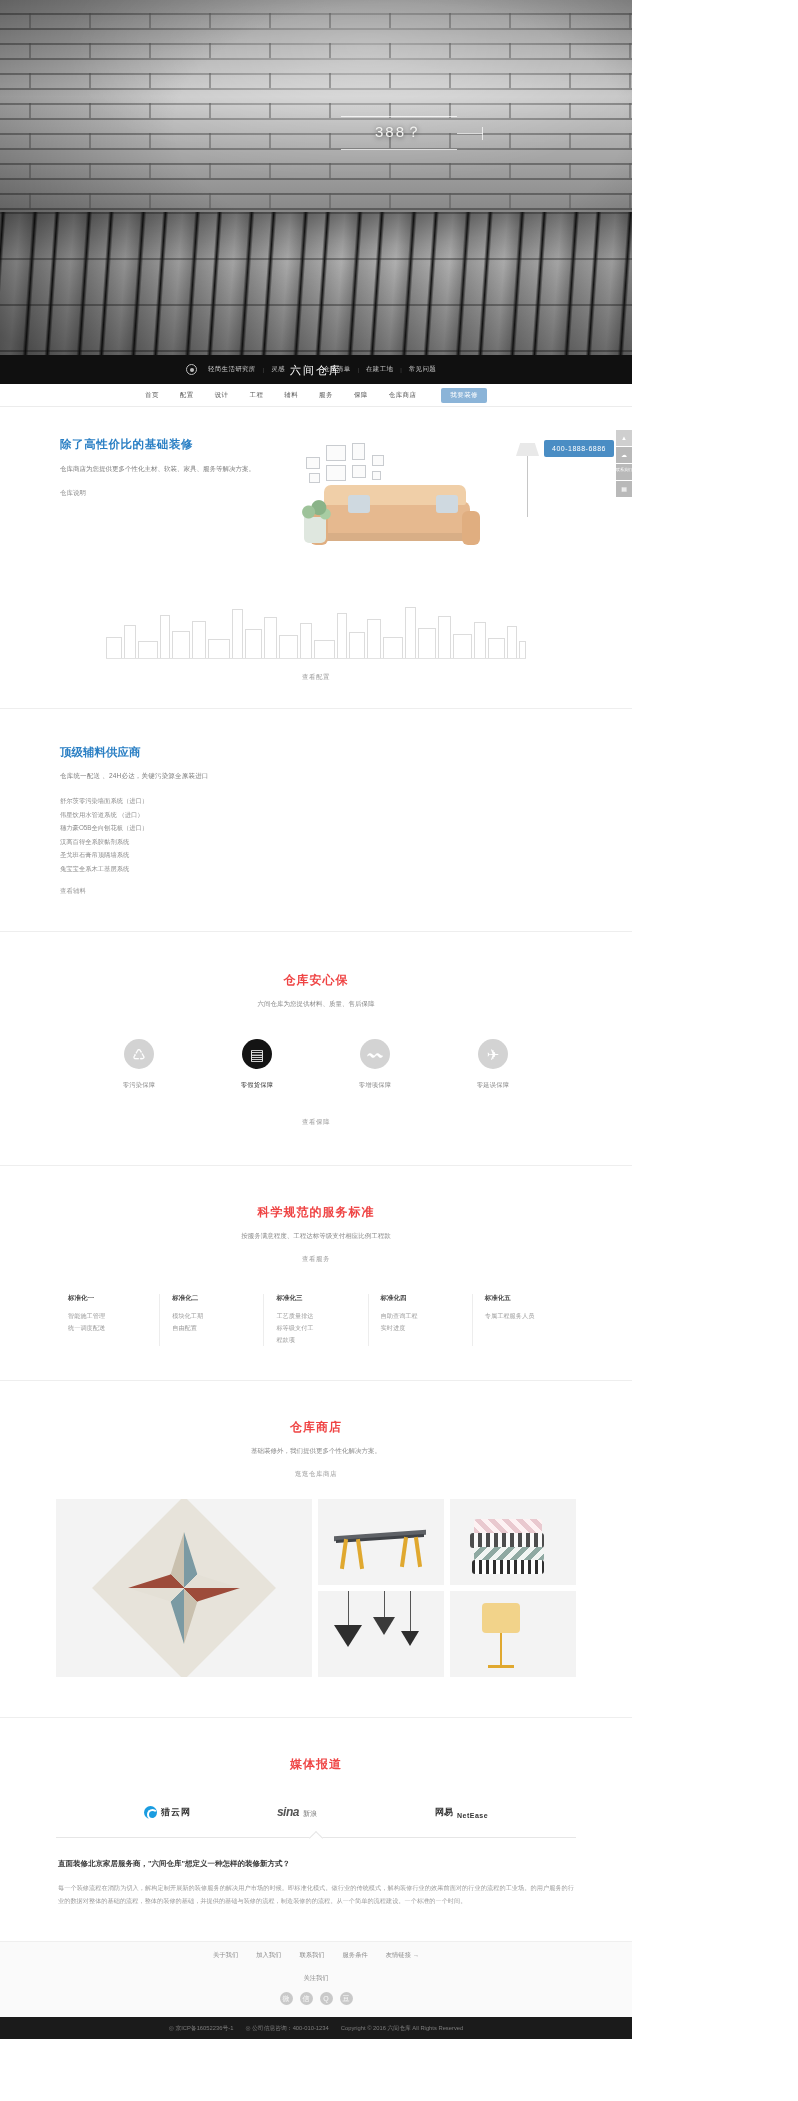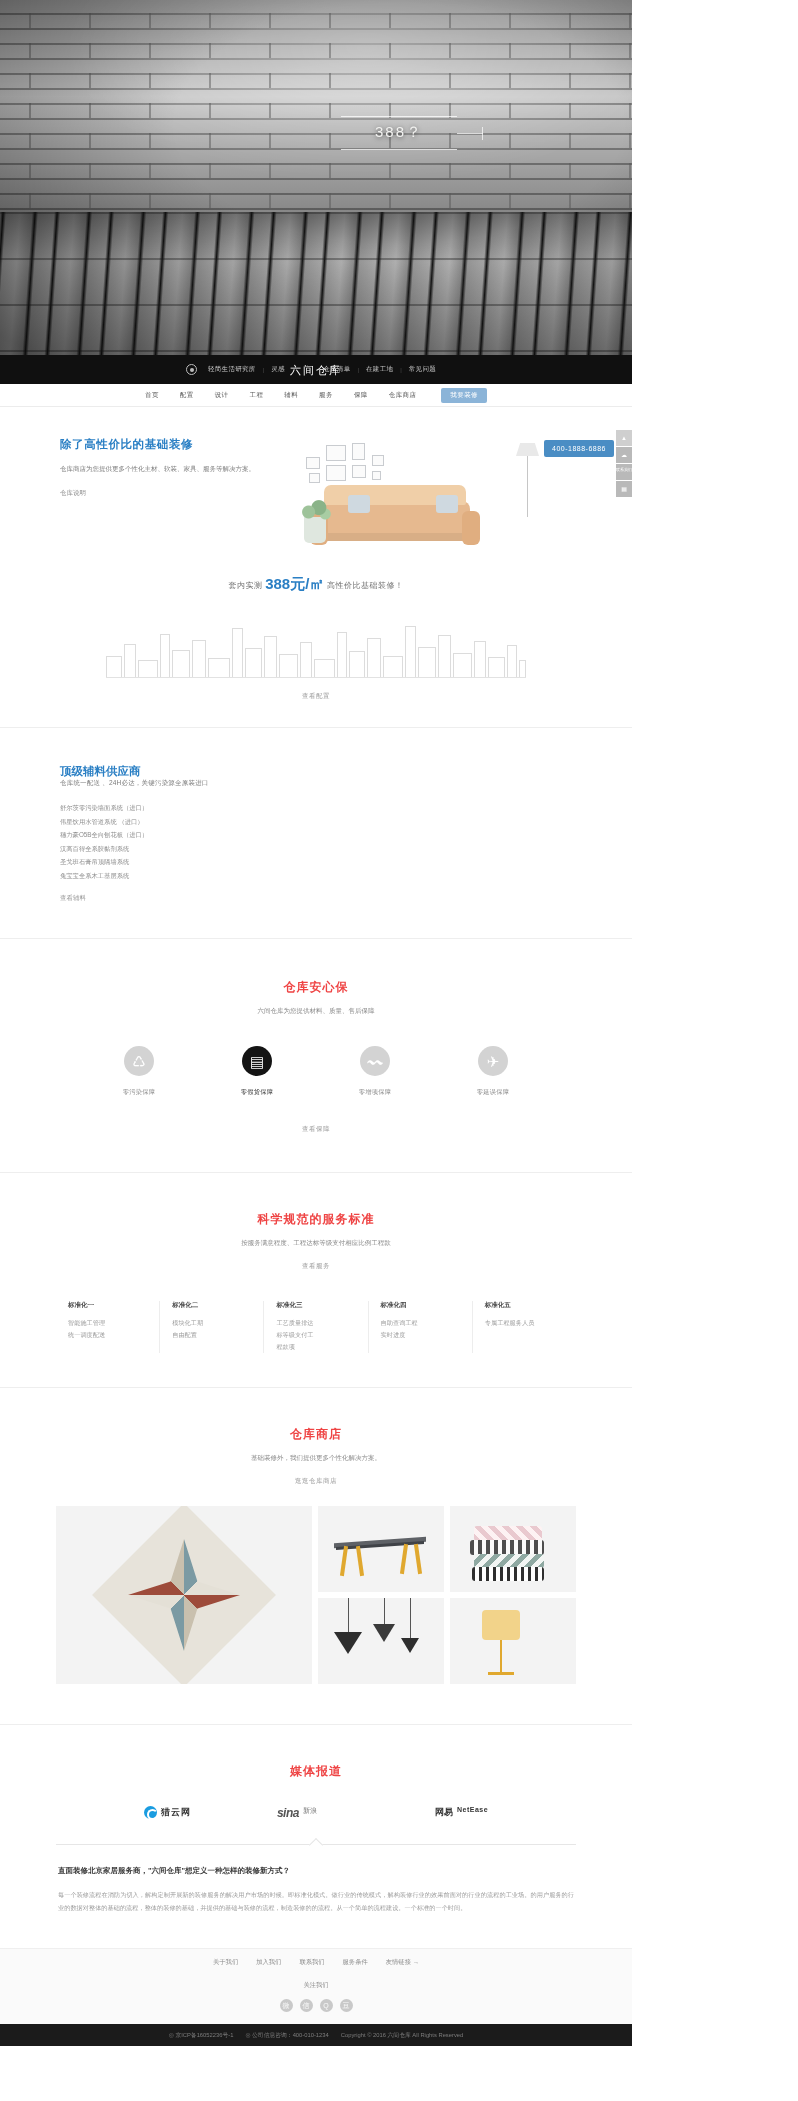--- a/index.html
+++ b/index.html
@@ -185,21 +185,21 @@
     position:absolute; bottom:0; display:block;
     border: 1px solid #dcdcdc; border-bottom: none; background: transparent;
   }
   .skyline .ground{
     position:absolute; left:0; bottom:0; width:100%; height:1px; background:#e2e2e2; border:none;
   }
 
   
   .suppliers { padding: 36px 0 34px 0; display:flex; }
   .sup-left { width: 258px; padding-left: 4px; }
-  .sup-left h2 { color:#2a7fc4; font-size: 11.5px; font-weight:700; }
+  .sup-left h2 { color:#2a7fc4; font-size: 11.5px; font-weight:700; margin-bottom: 12px; }
   .sup-left .sub { font-size: 6.5px; color:#7c7c7c; margin-bottom: 13px; letter-spacing:.2px;}
   .sup-left ul { list-style:none; }
   .sup-left li { font-size: 6.3px; color:#8c8c8c; line-height: 2.15; }
   .sup-left .lnk { display:inline-block; margin-top: 12px; color:#9a9a9a; font-size:6.5px; text-decoration:none;}
   .sup-right { flex:1; text-align:center; }
   .sup-right h3 { font-size: 7.5px; color:#444; font-weight:700; margin-bottom: 16px; letter-spacing:.6px;}
   .cert-grid { display:grid; grid-template-columns: repeat(3, 1fr); gap: 14px 10px; padding: 0 18px; }
   .cert { height: 32px; display:flex; align-items:center; justify-content:center; }
   .cert .badge { width: 29px; height: 29px; border-radius:50%; position:relative; }
   .c1 { background: radial-gradient(circle, #fff 38%, #e8eef6 40%, #fff 52%); border:1px solid #9fb9d8; }
@@ -270,21 +270,21 @@
     width:130px; height:130px; transform: rotate(45deg); background:#e7e3da;
     display:flex; align-items:center; justify-content:center;
   }
   .table-leg{ position:absolute; background:#e0a82f; }
   .lamp-shade{ position:absolute; background:#f2d38a; }
   .pillow{ position:absolute; border-radius:3px; }
 
   
   .media { padding: 38px 0 0 0; }
   .media-logos { display:flex; justify-content:center; gap: 86px; margin-top: 26px; align-items:center; }
-  .logo-box { height: 20px; display:flex; align-items:flex-start; gap:4px; }
+  .logo-box { height: 20px; display:flex; align-items:flex-end; gap:4px; }
   .logo-maoyun .dot{ width:13px; height:13px; border-radius:50%; background:#1a9ce0; position:relative;}
   .logo-maoyun .dot::after{ content:""; position:absolute; left:3px; top:3px; width:7px; height:7px;
       border:2px solid #fff; border-radius:50%; border-right-color:transparent; }
   .logo-maoyun .txt{ font-size:9px; color:#333; font-weight:700; letter-spacing:1px; }
   .logo-sina .txt{ font-size:12px; color:#555; font-style:italic; font-weight:700; letter-spacing:-.5px;}
   .logo-sina .sm{ font-size:7px; color:#777; font-style:normal; font-weight:400;}
   .logo-netease .txt{ font-size:9px; color:#333; font-weight:700;margin-left:32px; }
   .logo-netease .sm{ font-size:7px; color:#333; font-weight:700; letter-spacing:.5px;}
   .media-rule { position:relative; height:1px; background:#e6e6e6; margin: 18px 0 0 0; }
   .media-rule::after{
@@ -406,25 +406,20 @@
           <div class="cushion" style="left:150px;"></div>
           <div class="plant"></div>
         </div>
       </div>
     </div>
   </div>
 
   <div class="section">
     <div class="wrap">
       <div class="price-band">
-        <div class="price-line">
-          <span>套内实测</span>
-          <span class="big">388元/㎡</span>
-          <span>高性价比基础装修！</span>
-        </div>
         <div class="skyline">
           <i style="left:0px;   width:16px; height:22px;"></i>
           <i style="left:18px;  width:12px; height:34px;"></i>
           <i style="left:32px;  width:20px; height:18px;"></i>
           <i style="left:54px;  width:10px; height:44px;"></i>
           <i style="left:66px;  width:18px; height:28px;"></i>
           <i style="left:86px;  width:14px; height:38px;"></i>
           <i style="left:102px; width:22px; height:20px;"></i>
           <i style="left:126px; width:11px; height:50px;"></i>
           <i style="left:139px; width:17px; height:30px;"></i>

